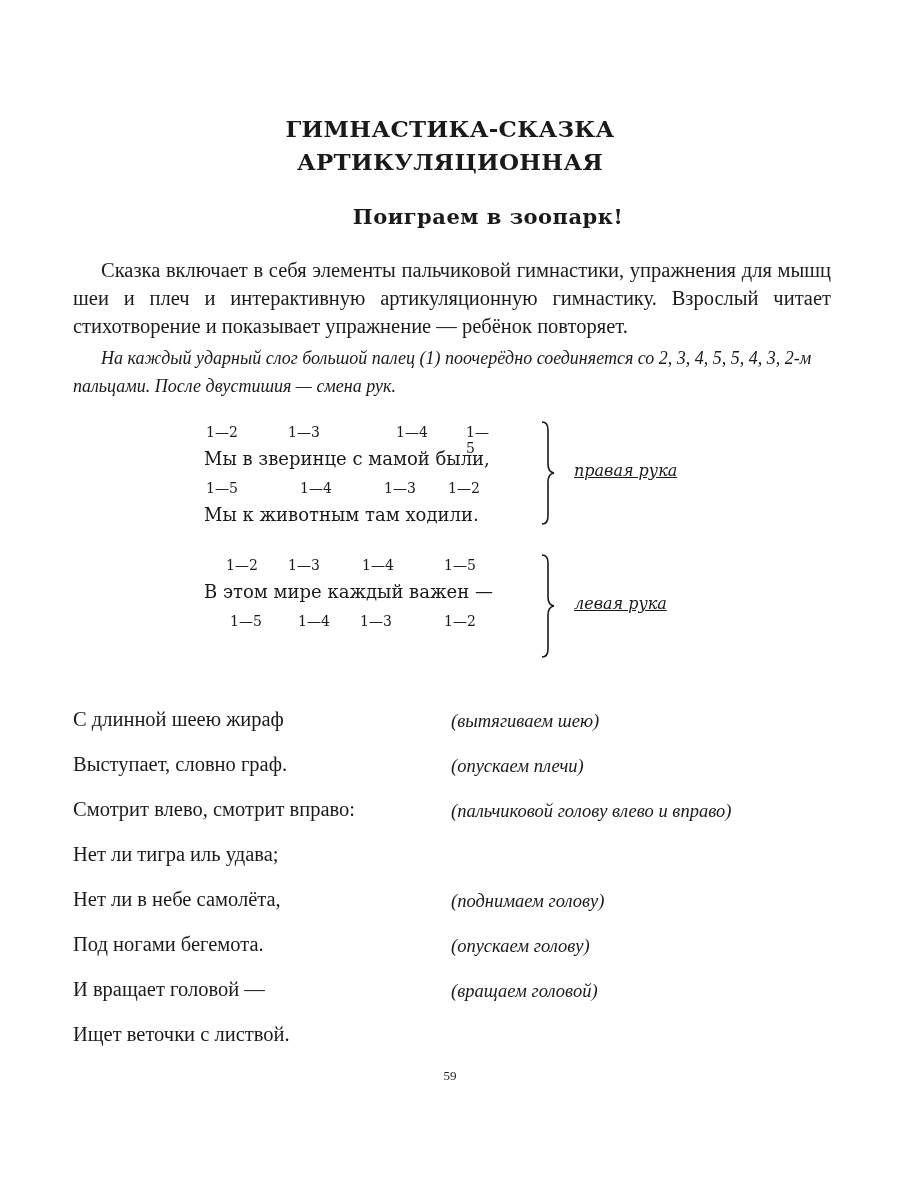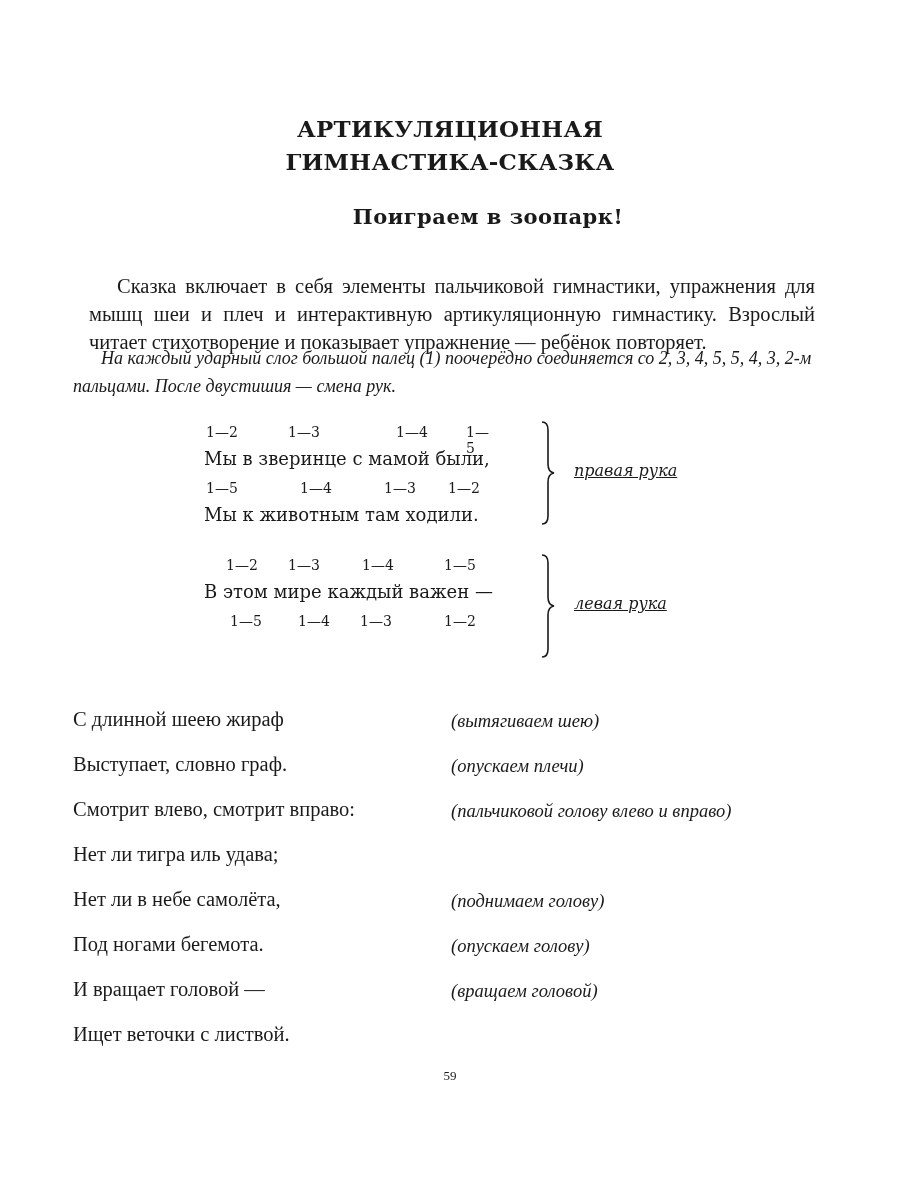--- a/index.html
+++ b/index.html
@@ -3,21 +3,21 @@
 <meta charset="utf-8">
 <style>
   html, body { margin: 0; padding: 0; background: #ffffff; }
   body { width: 900px; height: 1200px; position: relative; overflow: hidden; color: #1a1a1a; }
   .title { position: absolute; left: 0; width: 900px; top: 112px; text-align: center;
            font-family: "DejaVu Serif", serif; font-weight: bold; font-size: 23px; line-height: 33px; letter-spacing: 0.3px; }
   .subtitle { position: absolute; left: 0; width: 900px; top: 204px; text-align: center;
               font-family: "DejaVu Serif", serif; font-weight: bold; font-size: 21px; letter-spacing: 0.5px; padding-left: 38px; }
   .intro { position: absolute; left: 73px; width: 758px; top: 256px; font-family: "Liberation Serif", serif;
            font-size: 20.5px; line-height: 28px; text-align: justify; }
-  .intro p { margin: 16px; text-indent: 28px; text-align: justify; text-align-last: left; }
+  .intro p { margin: 0; text-indent: 28px; text-align: justify; text-align-last: left; }
   .instr { position: absolute; left: 73px; width: 758px; top: 344px; font-family: "Liberation Serif", serif;
            font-style: italic; font-size: 18px; line-height: 28px; }
   .instr p { margin: 0; text-indent: 28px; }
   .stanza { position: absolute; left: 204px; }
   .nums { position: relative; height: 22px; font-family: "DejaVu Serif", serif; font-size: 14px; }
   .nums span { position: absolute; top: 0; }
   .vline { font-family: "DejaVu Serif", serif; font-size: 18px; height: 30px; line-height: 26px; white-space: nowrap; }
   .brace { position: absolute; }
   .hand { position: absolute; font-family: "DejaVu Serif", serif; font-style: italic; font-size: 16px; text-decoration: underline; }
   .poem { position: absolute; left: 73px; top: 708px; }
@@ -26,22 +26,22 @@
   .paction { position: absolute; left: 378px; top: 3px; font-family: "Liberation Serif", serif; font-style: italic; font-size: 18.5px; white-space: nowrap; }
   .pagenum { position: absolute; left: 0; width: 900px; top: 1068px; text-align: center;
              font-family: "Liberation Serif", serif; font-size: 13px; }
 </style>
 </head>
 <body>
 
 <div>
 
   <div class="title">
+    <div>ГИМНАСТИКА-СКАЗКА</div>
     <div>АРТИКУЛЯЦИОННАЯ</div>
-    <div>ГИМНАСТИКА-СКАЗКА</div>
   </div>
 
   <div class="subtitle">Поиграем в зоопарк!</div>
 
   <div class="intro">
     <p>Сказка включает в себя элементы пальчиковой гимнастики, упражнения для мышц шеи и плеч и интерактивную артикуляционную гимнастику. Взрослый читает стихотворение и показывает упражнение — ребёнок повторяет.</p>
   </div>
 
   <div class="instr">
     <p>На каждый ударный слог большой палец (1) поочерёдно соединяется со 2, 3, 4, 5, 5, 4, 3, 2-м пальцами. После двустишия — смена рук.</p>

